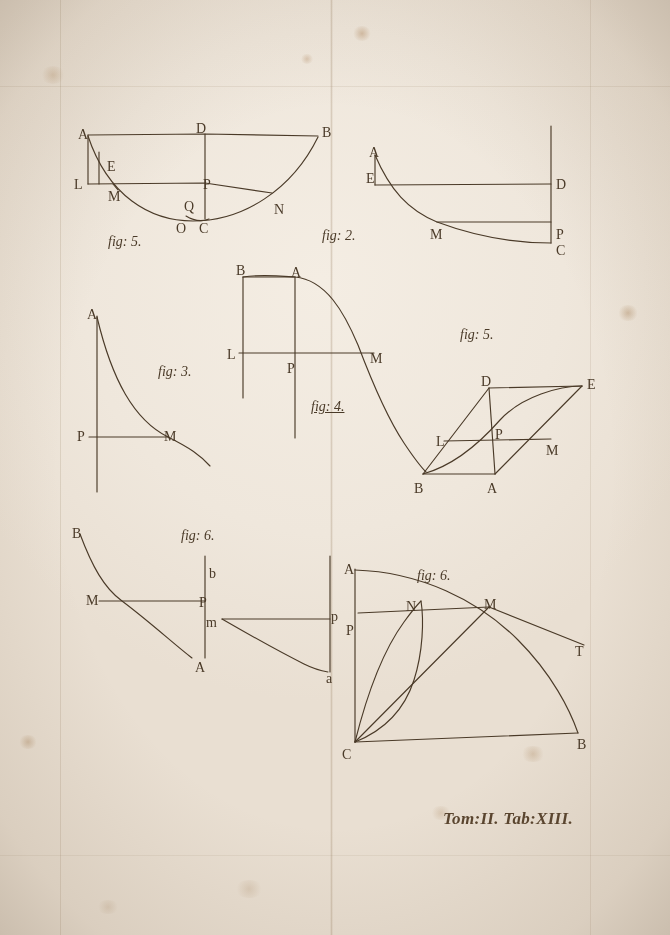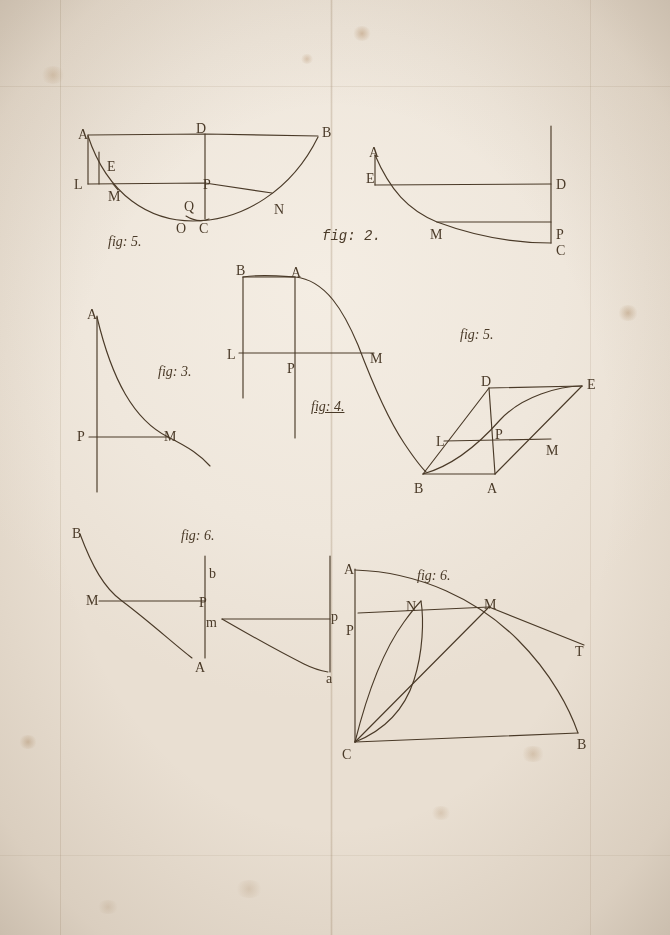--- a/index.html
+++ b/index.html
@@ -259,21 +259,22 @@
       <div class="lbl" style="left: 331px; top: 610px;">p</div>
       <div class="lbl" style="left: 326px; top: 672px;">a</div>
       <div class="lbl" style="left: 344px; top: 563px;">A</div>
       <div class="lbl" style="left: 406px; top: 600px;">N</div>
       <div class="lbl" style="left: 484px; top: 598px;">M</div>
       <div class="lbl" style="left: 346px; top: 624px;">P</div>
       <div class="lbl" style="left: 575px; top: 645px;">T</div>
       <div class="lbl" style="left: 342px; top: 748px;">C</div>
       <div class="lbl" style="left: 577px; top: 738px;">B</div>
       <div class="cap" style="left: 108px; top: 234px;">fig: 5.</div>
-      <div class="cap" style="left: 322px; top: 228px; font-family: Liberation Mono, monospace;">fig: 2.</div>
+      <div class="cap" style="left: 322px; top: 228px;">fig: 2.</div>
       <div class="cap" style="left: 158px; top: 364px;">fig: 3.</div>
       <div class="cap" style="left: 311px; top: 399px; text-decoration: underline;">fig: 4.</div>
       <div class="cap" style="left: 460px; top: 327px;">fig: 5.</div>
       <div class="cap" style="left: 181px; top: 528px;">fig: 6.</div>
       <div class="cap" style="left: 417px; top: 568px;">fig: 6.</div>
     </div>
 
+  <div class="plate-ref" style="left:443px; top:809px;">Tom:II. Tab:XIII.</div>
 </div>
 
 </body></html>

